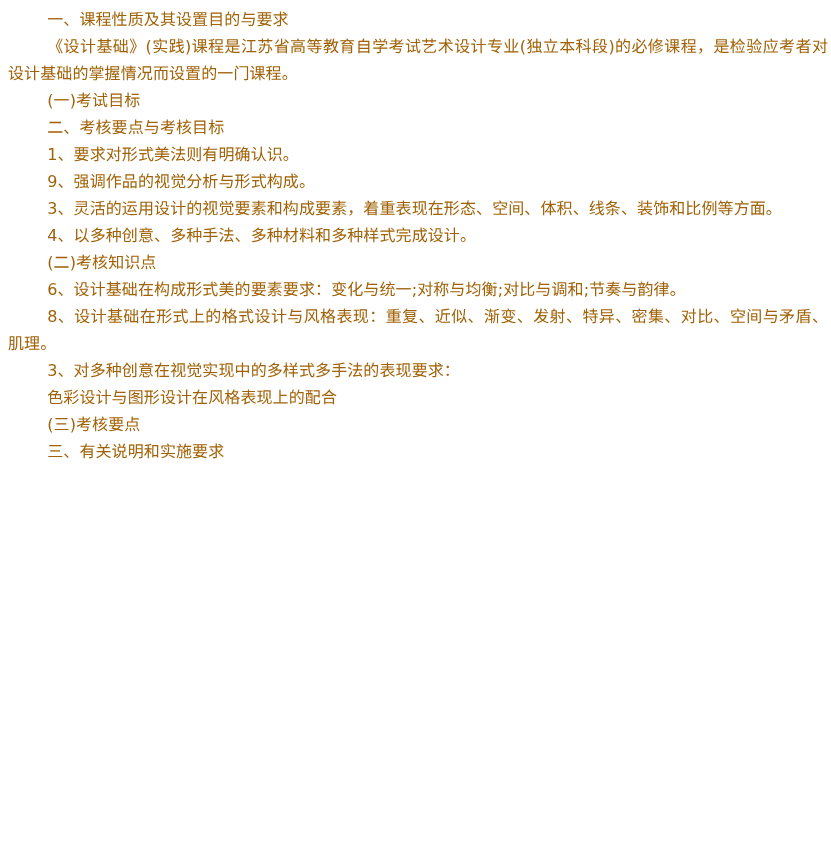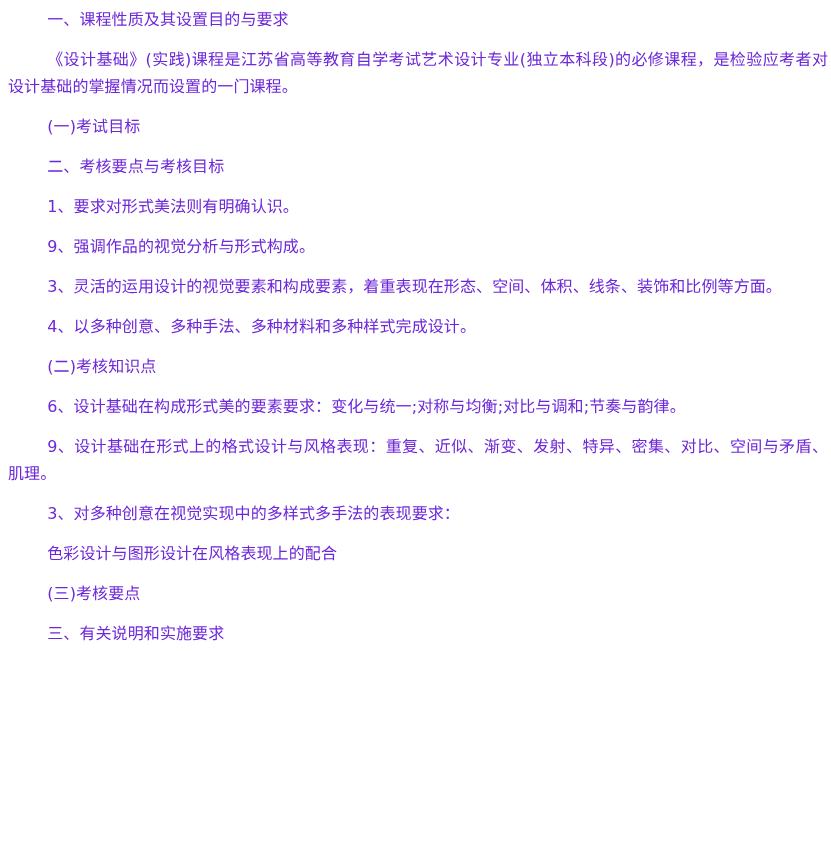--- a/index.html
+++ b/index.html
@@ -18,30 +18,29 @@
   }
   .doc {
     box-sizing: border-box;
     width: 831px;
     padding: 0px 3px 0 8px;
   }
   .p {
     margin: 0;
     font-size: 16px;
     line-height: 27px;
-    color: #6d28d9;
+    color: #a16207;
     text-align: justify;
     text-justify: inter-ideograph;
     letter-spacing: 0.1px;
     word-break: break-all;
     white-space: normal;
   }
   
   .p + .p {
-    margin-top: 13px;
   }
   
   .indent {
     text-indent: 2.45em;
   }
   
   .hang {
     text-indent: 2.45em;
   }
   .spacer-top {
@@ -69,21 +68,21 @@
   <p class="p hang">9、强调作品的视觉分析与形式构成。</p>
 
   <p class="p hang">3、灵活的运用设计的视觉要素和构成要素，着重表现在形态、空间、体积、线条、装饰和比例等方面。</p>
 
   <p class="p hang">4、以多种创意、多种手法、多种材料和多种样式完成设计。</p>
 
   <p class="p hang">(二)考核知识点</p>
 
   <p class="p hang">6、设计基础在构成形式美的要素要求：变化与统一;对称与均衡;对比与调和;节奏与韵律。</p>
 
-  <p class="p hang">9、设计基础在形式上的格式设计与风格表现：重复、近似、渐变、发射、特异、密集、对比、空间与矛盾、肌理。</p>
+  <p class="p hang">8、设计基础在形式上的格式设计与风格表现：重复、近似、渐变、发射、特异、密集、对比、空间与矛盾、肌理。</p>
 
   <p class="p hang">3、对多种创意在视觉实现中的多样式多手法的表现要求：</p>
 
   <p class="p hang">色彩设计与图形设计在风格表现上的配合</p>
 
 
 
   <p class="p hang">(三)考核要点</p>
 
 

